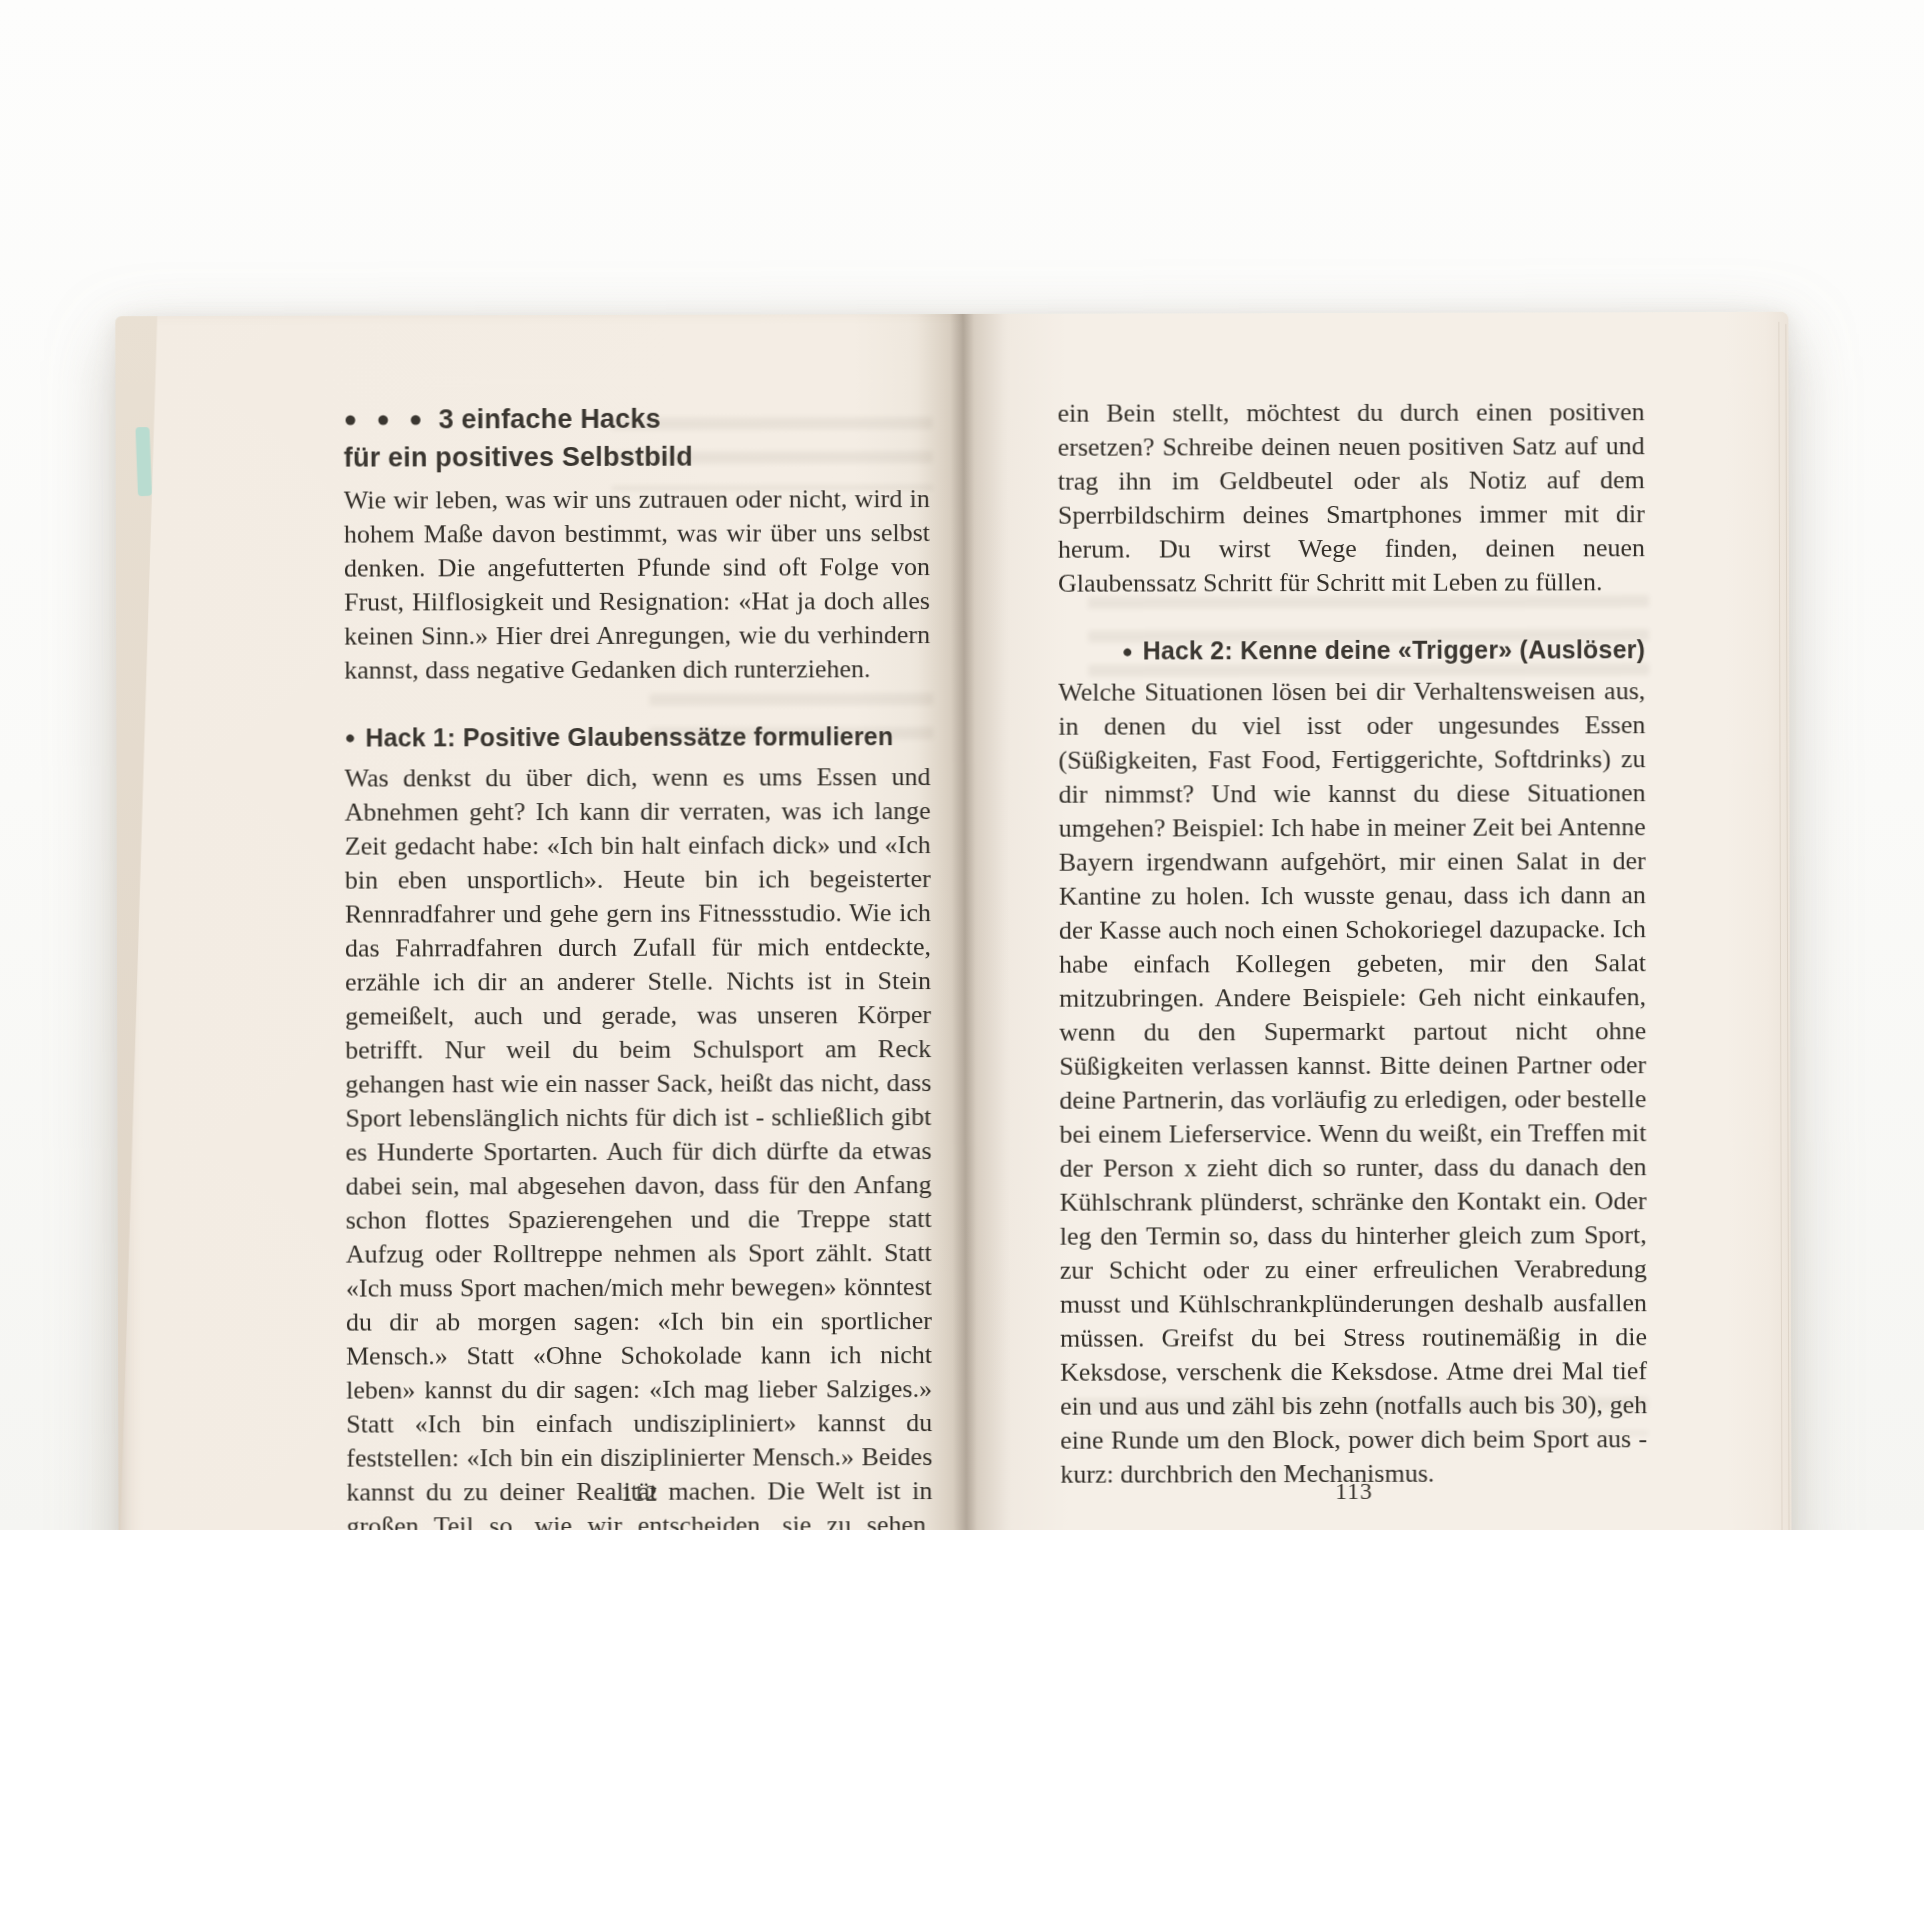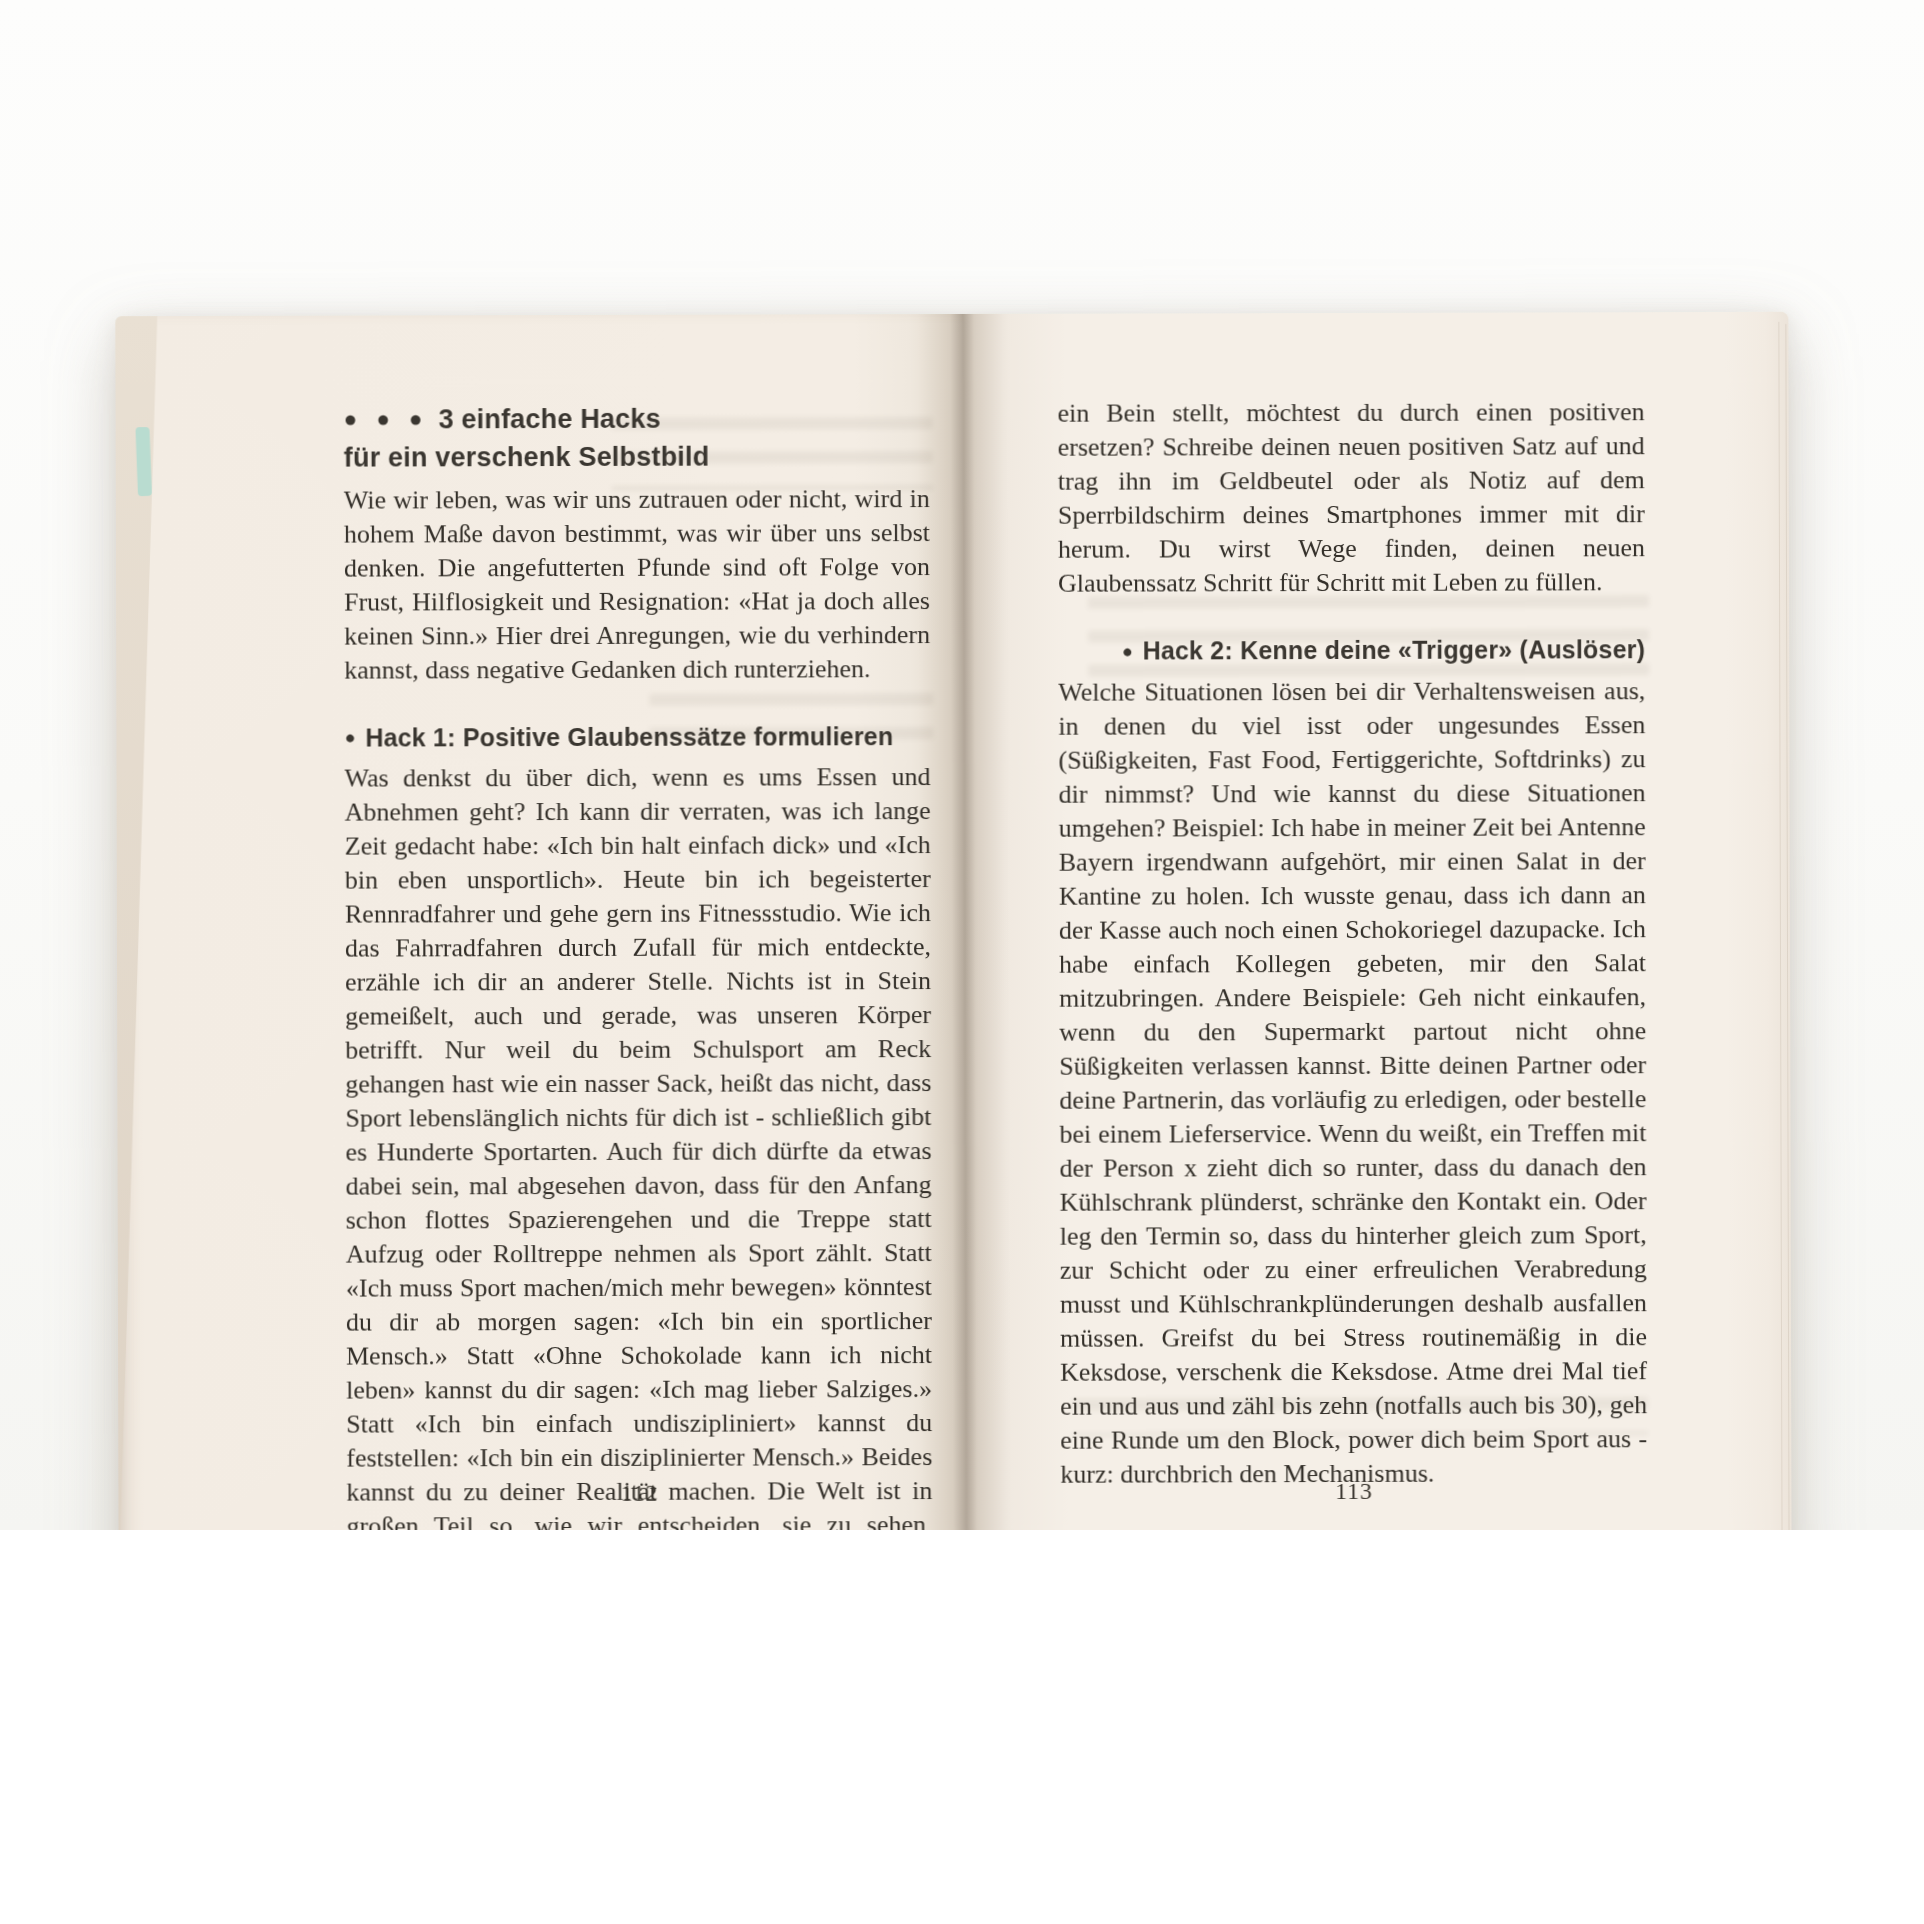--- a/index.html
+++ b/index.html
@@ -93,21 +93,21 @@
     <div class="page page-right"></div>
 
     <div class="st st-l1"></div>
     <div class="st st-l2"></div>
     <div class="st st-r1"></div>
     <div class="st st-r2"></div>
 
     <div class="content content-left">
       <div class="hacks-title">
         <span class="dots">● ● ●</span><span>3 einfache Hacks</span><br>
-        <span>für ein verschenk Selbstbild</span>
+        <span>für ein positives Selbstbild</span>
       </div>
       <p class="para intro" lang="de">Wie wir leben, was wir uns zutrauen oder nicht, wird in hohem Maße davon bestimmt, was wir über uns selbst denken. Die angefutterten Pfunde sind oft Folge von Frust, Hilflosigkeit und Resignation: «Hat ja doch alles keinen Sinn.» Hier drei Anregungen, wie du verhindern kannst, dass negative Gedanken dich runterziehen.</p>
       <div class="hack-heading">
         <span class="b">●</span><span>Hack 1: Positive Glaubenssätze formulieren</span>
       </div>
       <p class="para hack-body" lang="de">Was denkst du über dich, wenn es ums Essen und Abnehmen geht? Ich kann dir verraten, was ich lange Zeit gedacht habe: «Ich bin halt einfach dick» und «Ich bin eben unsportlich». Heute bin ich begeisterter Rennradfahrer und gehe gern ins Fitnessstudio. Wie ich das Fahrradfahren durch Zufall für mich entdeckte, erzähle ich dir an anderer Stelle. Nichts ist in Stein gemeißelt, auch und gerade, was unseren Körper betrifft. Nur weil du beim Schulsport am Reck gehangen hast wie ein nasser Sack, heißt das nicht, dass Sport lebenslänglich nichts für dich ist - schließlich gibt es Hunderte Sportarten. Auch für dich dürfte da etwas dabei sein, mal abgesehen davon, dass für den Anfang schon flottes Spazierengehen und die Treppe statt Aufzug oder Rolltreppe nehmen als Sport zählt. Statt «Ich muss Sport machen/mich mehr bewegen» könntest du dir ab morgen sagen: «Ich bin ein sportlicher Mensch.» Statt «Ohne Schokolade kann ich nicht leben» kannst du dir sagen: «Ich mag lieber Salziges.» Statt «Ich bin einfach undiszipliniert» kannst du feststellen: «Ich bin ein disziplinierter Mensch.» Beides kannst du zu deiner Realität machen. Die Welt ist in großen Teil so, wie wir entscheiden, sie zu sehen. Welchen Glaubenssatz, der dir beim Abnehmen</p>
     </div>
     <div class="pagenum pagenum-left">112</div>
 
     <div class="content content-right">

